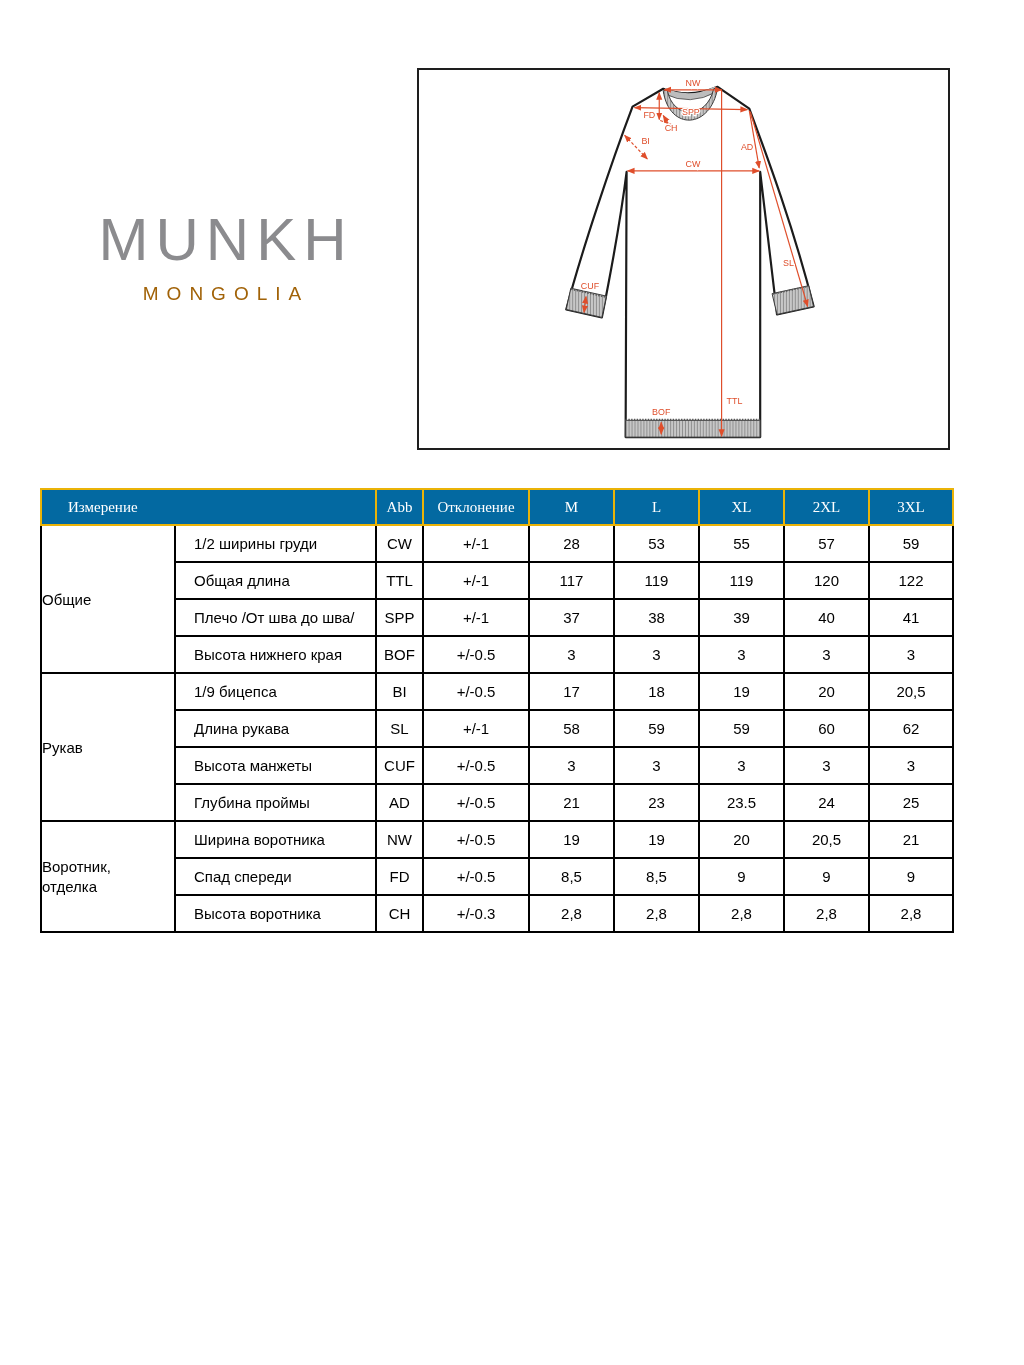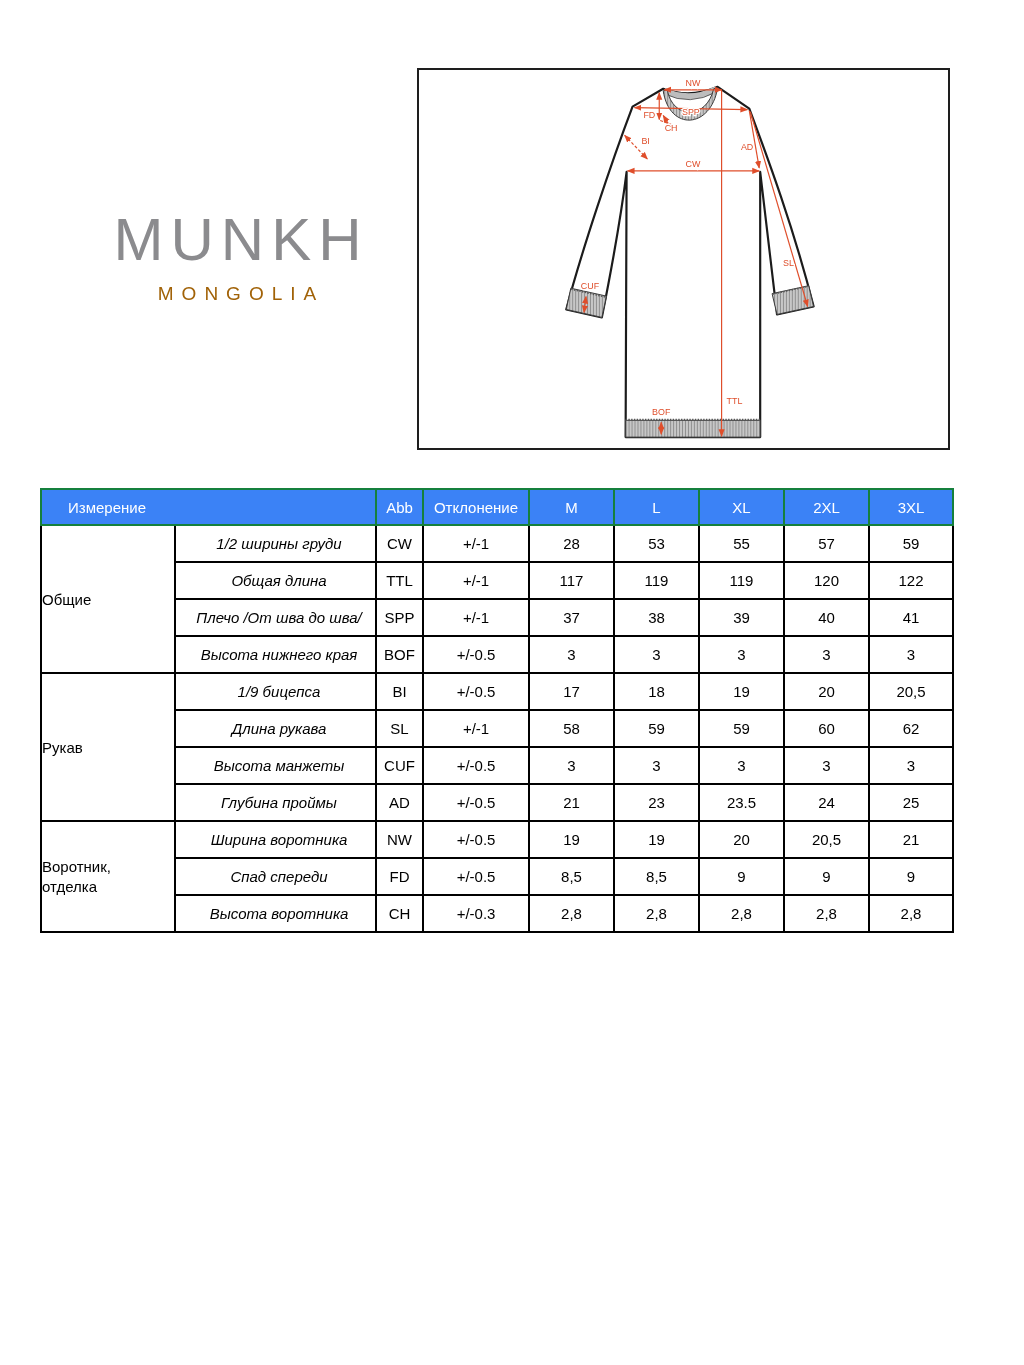--- a/index.html
+++ b/index.html
@@ -1,41 +1,41 @@
 <!DOCTYPE html>
 <html><head>
 <meta charset="utf-8">
 <style>
   html,body{margin:0;padding:0;background:#fff;}
   .page{position:relative;width:1024px;height:1365px;background:#ffffff;overflow:hidden;
         font-family:"Liberation Sans",sans-serif;color:#000;}
 
   
-  .logo{position:absolute;left:60px;top:210px;width:362px;text-align:center;}
+  .logo{position:absolute;left:45px;top:210px;width:362px;text-align:center;}
   .logo .brand{display:block;font-size:60px;line-height:1;letter-spacing:7px;
                color:#8b8b8e;font-weight:400;}
   .logo .sub{display:block;margin-top:13px;font-size:19px;letter-spacing:8px;
              color:#a16207;font-weight:400;}
 
   
   .frame{position:absolute;left:417px;top:68px;width:533px;height:382px;
          border:2px solid #1e1e1e;box-sizing:border-box;background:#fff;}
   .frame svg{display:block;width:100%;height:100%;}
   .ann-label{font-family:"Liberation Sans",sans-serif;font-size:9px;fill:#df4e2b;
              stroke:#ffffff;stroke-width:2.5px;paint-order:stroke;}
 
   
   table.size{position:absolute;left:40px;top:488px;width:912px;border-collapse:collapse;
              table-layout:fixed;font-size:15px;}
-  table.size th{background:#3b82f6;color:#fff;font-weight:400;height:34px;padding:0;
-                border:2px solid #15803d;text-align:center;}
+  table.size th{background:#0369a1;color:#fff;font-weight:400;height:34px;padding:0;
+                border:2px solid #eab308;text-align:center;font-family:Liberation Serif, serif;}
   table.size th.measure{text-align:left;padding-left:26px;}
   table.size td{border:2px solid #000;height:35px;padding:0;text-align:center;
                 background:#fff;vertical-align:middle;}
-  table.size td.name{text-align:center;padding-left:7px;font-style:italic;}
+  table.size td.name{text-align:left;padding-left:18px;}
   table.size td.group{text-align:left;}
   .wrap-narrow{display:inline-block;max-width:92px;line-height:1.3;}
 </style>
 </head>
 <body>
 
 <div class="page">
 
   <div class="logo">
     <span class="brand">MUNKH</span>

